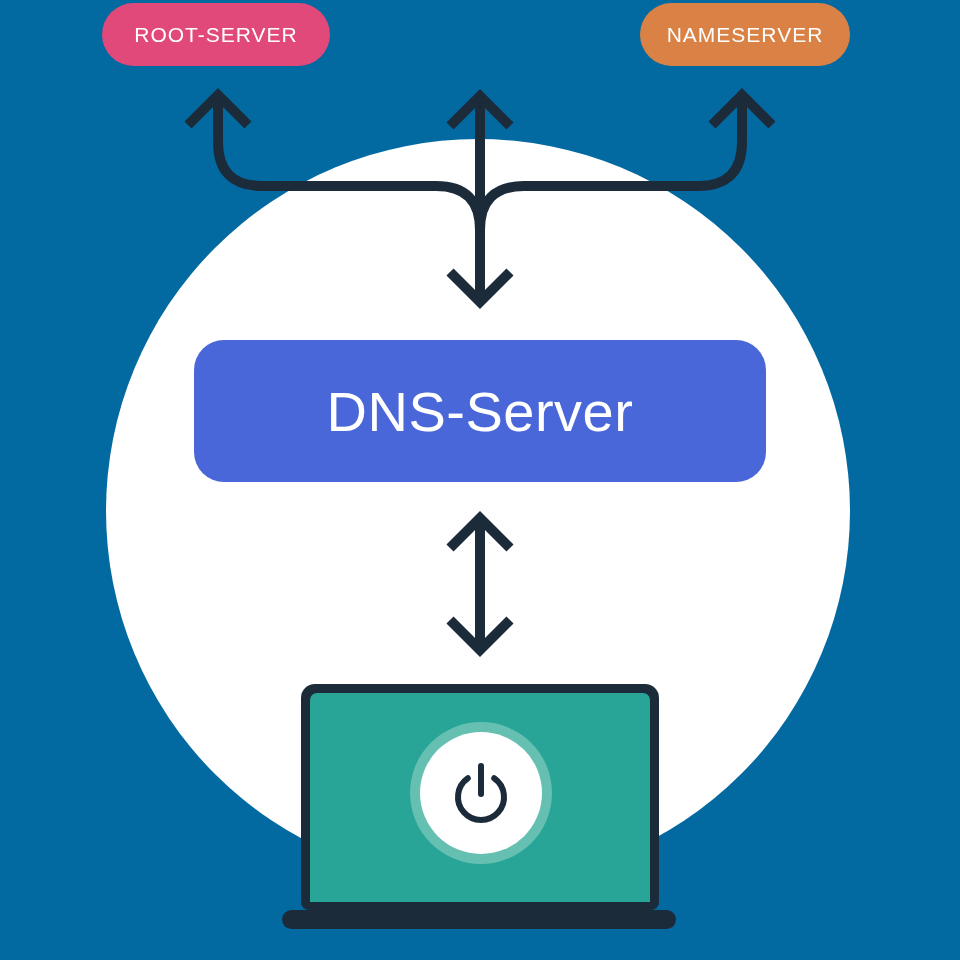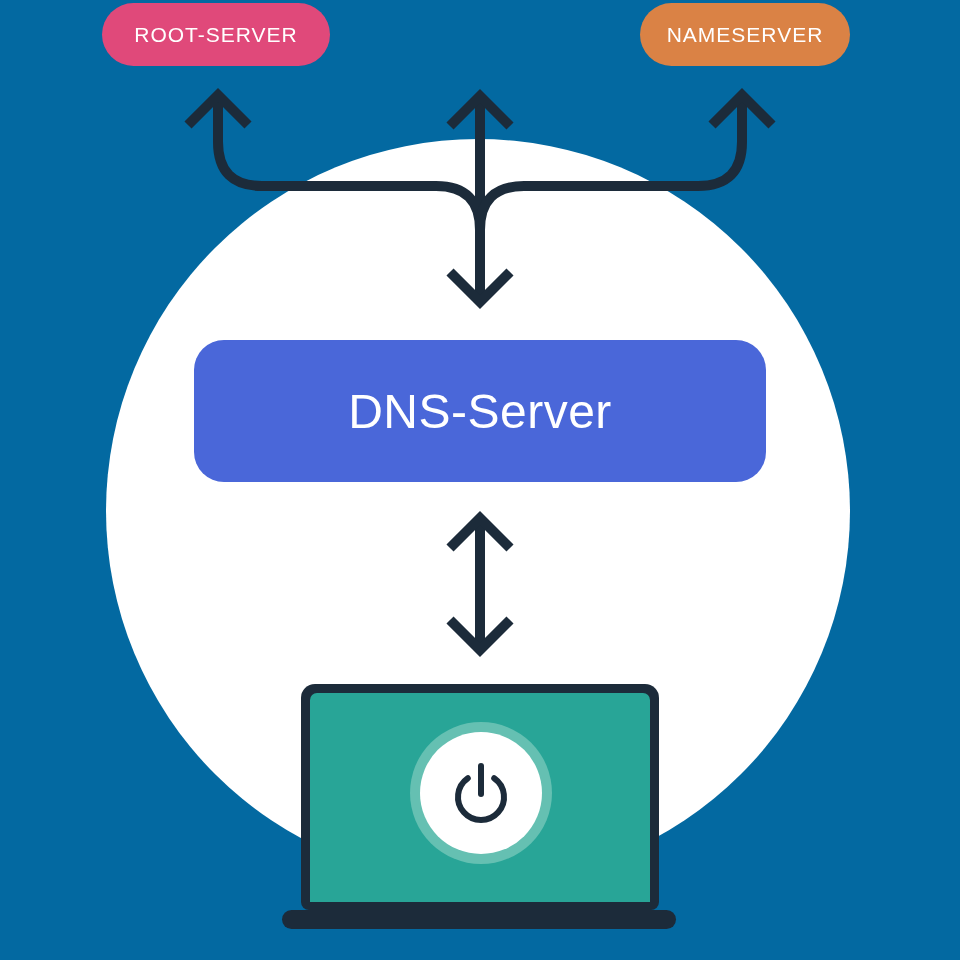--- a/index.html
+++ b/index.html
@@ -59,21 +59,21 @@
     height: 142px;
     border-radius: 30px;
     border: 8px solid transparent;
     box-sizing: border-box;
     display: flex;
     align-items: center;
     justify-content: center;
   }
   #dns-box span {
     color: #fff;
-    font-size: 48px;
+    font-size: 56px;
     font-weight: 500;
     letter-spacing: 0.5px;
   }
 
   #laptop-frame {
     left: 301px;
     top: 684px;
     width: 358px;
     height: 226px;
     border-radius: 14px 14px 8px 8px;

